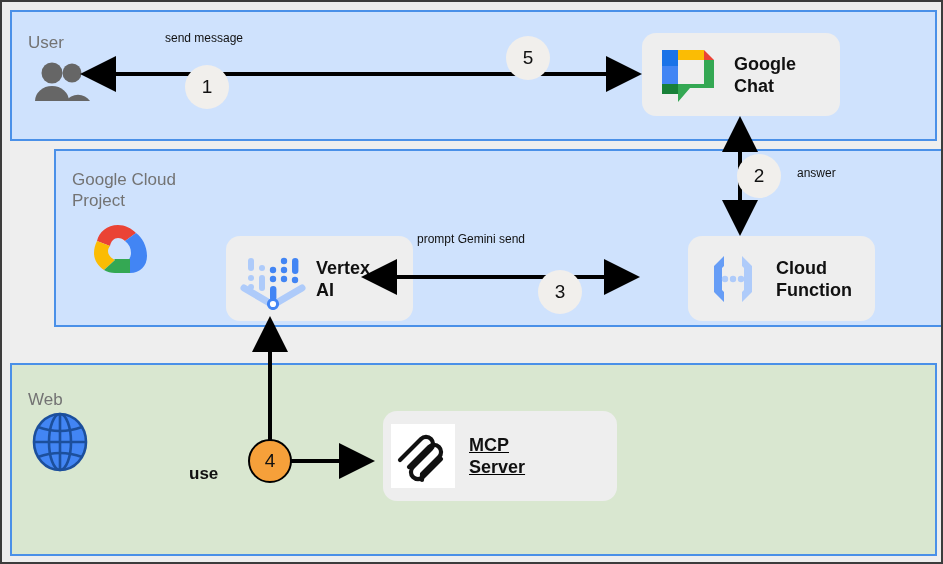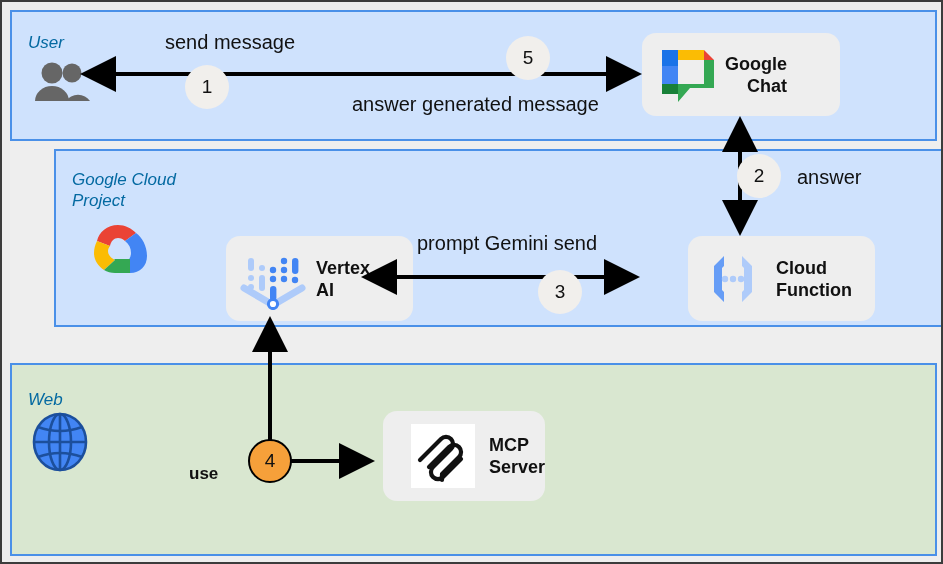--- a/index.html
+++ b/index.html
@@ -24,24 +24,23 @@
     box-sizing: border-box;
     border: 2px solid #4a90e8;
   }
   .panel-user  { left: 8px;  top: 8px;   width: 927px; height: 131px; background: #cfe2fd; }
   .panel-gcp   { left: 8px;  top: 147px; width: 927px; height: 178px; background: #cfe2fd; margin-left: 44px; }
   .panel-web   { left: 8px;  top: 361px; width: 927px; height: 193px; background: #d9e7d0; }
 
   .panel-title {
     position: absolute;
     font-size: 17px;
-    color: #0369a1;
+    color: #737373;
     line-height: 21px;
     white-space: pre-line;
-    font-style: italic;
   }
 
   
   .card {
     position: absolute;
     background: #eeeeee;
     border-radius: 14px;
     display: flex;
     align-items: center;
     box-sizing: border-box;
@@ -56,21 +55,21 @@
   .card-icon {
     flex: 0 0 auto;
     display: flex;
     align-items: center;
     justify-content: center;
   }
 
   
   .edge-label {
     position: absolute;
-    font-size: 20px;
+    font-size: 12px;
     color: #111111;
     white-space: nowrap;
   }
   .edge-label.bold { font-weight: bold; }
 
   
   .badge {
     position: absolute;
     width: 44px; height: 44px;
     border-radius: 50%;
@@ -176,21 +175,21 @@
           <ellipse cx="31" cy="31" rx="26" ry="28"></ellipse>
           <ellipse cx="31" cy="31" rx="11" ry="28"></ellipse>
           <line x1="31" y1="3" x2="31" y2="59"></line>
           <line x1="6" y1="31" x2="56" y2="31"></line>
           <path d="M9 16 Q31 24 53 16"></path>
           <path d="M9 46 Q31 38 53 46"></path>
         </g>
       </svg>
     </div>
 
-    <div class="card" style="left:371px; top:46px; width:162px; height:90px; padding-left:28px;">
+    <div class="card" style="left:371px; top:46px; width:234px; height:90px; padding-left:8px;text-decoration:underline;">
       <div class="card-icon" style="width:64px; height:64px; background:#ffffff;">
         <svg width="64" height="64" viewBox="0 0 64 64">
           <g fill="none" stroke="#111111" stroke-width="4.2" stroke-linecap="round" stroke-linejoin="round">
             <path d="M9 36 L30 15 a7 7 0 0 1 10 10 L22 43 a7 7 0 0 0 10 10 L50 35"></path>
             <path d="M18 43 L38 23 a7 7 0 0 1 10 10 L31 50 L31 56"></path>
           </g>
         </svg>
       </div>
       <div class="card-label" style="margin-left:14px;">MCP
 Server</div>
@@ -201,21 +200,21 @@
     <div class="card-icon">
       <svg width="62" height="62" viewBox="0 0 62 62">
         <path d="M6 6 L22 6 L22 22 L6 22 Z" fill="#1a73e8"></path>
         <path d="M6 22 L22 22 L22 40 L6 40 Z" fill="#4285f4"></path>
         <path d="M6 40 L22 40 L22 50 L6 50 Z" fill="#188038"></path>
         <path d="M22 6 L48 6 L48 16 L22 16 Z" fill="#fbbc04"></path>
         <path d="M48 6 L58 16 L48 16 Z" fill="#ea4335"></path>
         <path d="M48 16 L58 16 L58 44 L34 44 L22 58 L22 44 L22 40 L48 40 Z" fill="#34a853"></path>
       </svg>
     </div>
-    <div class="card-label" style="margin-left:7px;text-align:right;">Google
+    <div class="card-label" style="margin-left:16px;">Google
 Chat</div>
   </div>
 
   <svg class="arrows">
     <defs>
       <marker id="ah-end" markerWidth="9" markerHeight="9" refX="7.5" refY="4.5" orient="auto">
         <path d="M0,0 L9,4.5 L0,9 z" fill="#000000"></path>
       </marker>
       <marker id="ah-start" markerWidth="9" markerHeight="9" refX="1.5" refY="4.5" orient="auto">
         <path d="M9,0 L0,4.5 L9,9 z" fill="#000000"></path>
@@ -228,21 +227,20 @@
 
     <line x1="365" y1="275" x2="632" y2="275" stroke="#000000" stroke-width="4" marker-start="url(#ah-start)" marker-end="url(#ah-end)"></line>
 
     <line x1="268" y1="440" x2="268" y2="320" stroke="#000000" stroke-width="4" marker-end="url(#ah-end)"></line>
 
     <line x1="288" y1="459" x2="367" y2="459" stroke="#000000" stroke-width="4" marker-end="url(#ah-end)"></line>
   </svg>
 
   <div class="edge-label" style="left:163px; top:29px;">send message</div>
 
-  <div class="edge-label" style="left:350px; top:91px;">answer generated message</div>
 
   <div class="edge-label" style="left:795px; top:164px;">answer</div>
 
   <div class="edge-label" style="left:415px; top:230px;">prompt Gemini send</div>
 
   <div class="edge-label bold" style="left:187px; top:450px; font-size:17px;margin-top:12px;">use</div>
 
   <div class="badge badge-gray" style="left:183px; top:63px;">1</div>
 
   <div class="badge badge-gray" style="left:504px; top:34px;">5</div>

